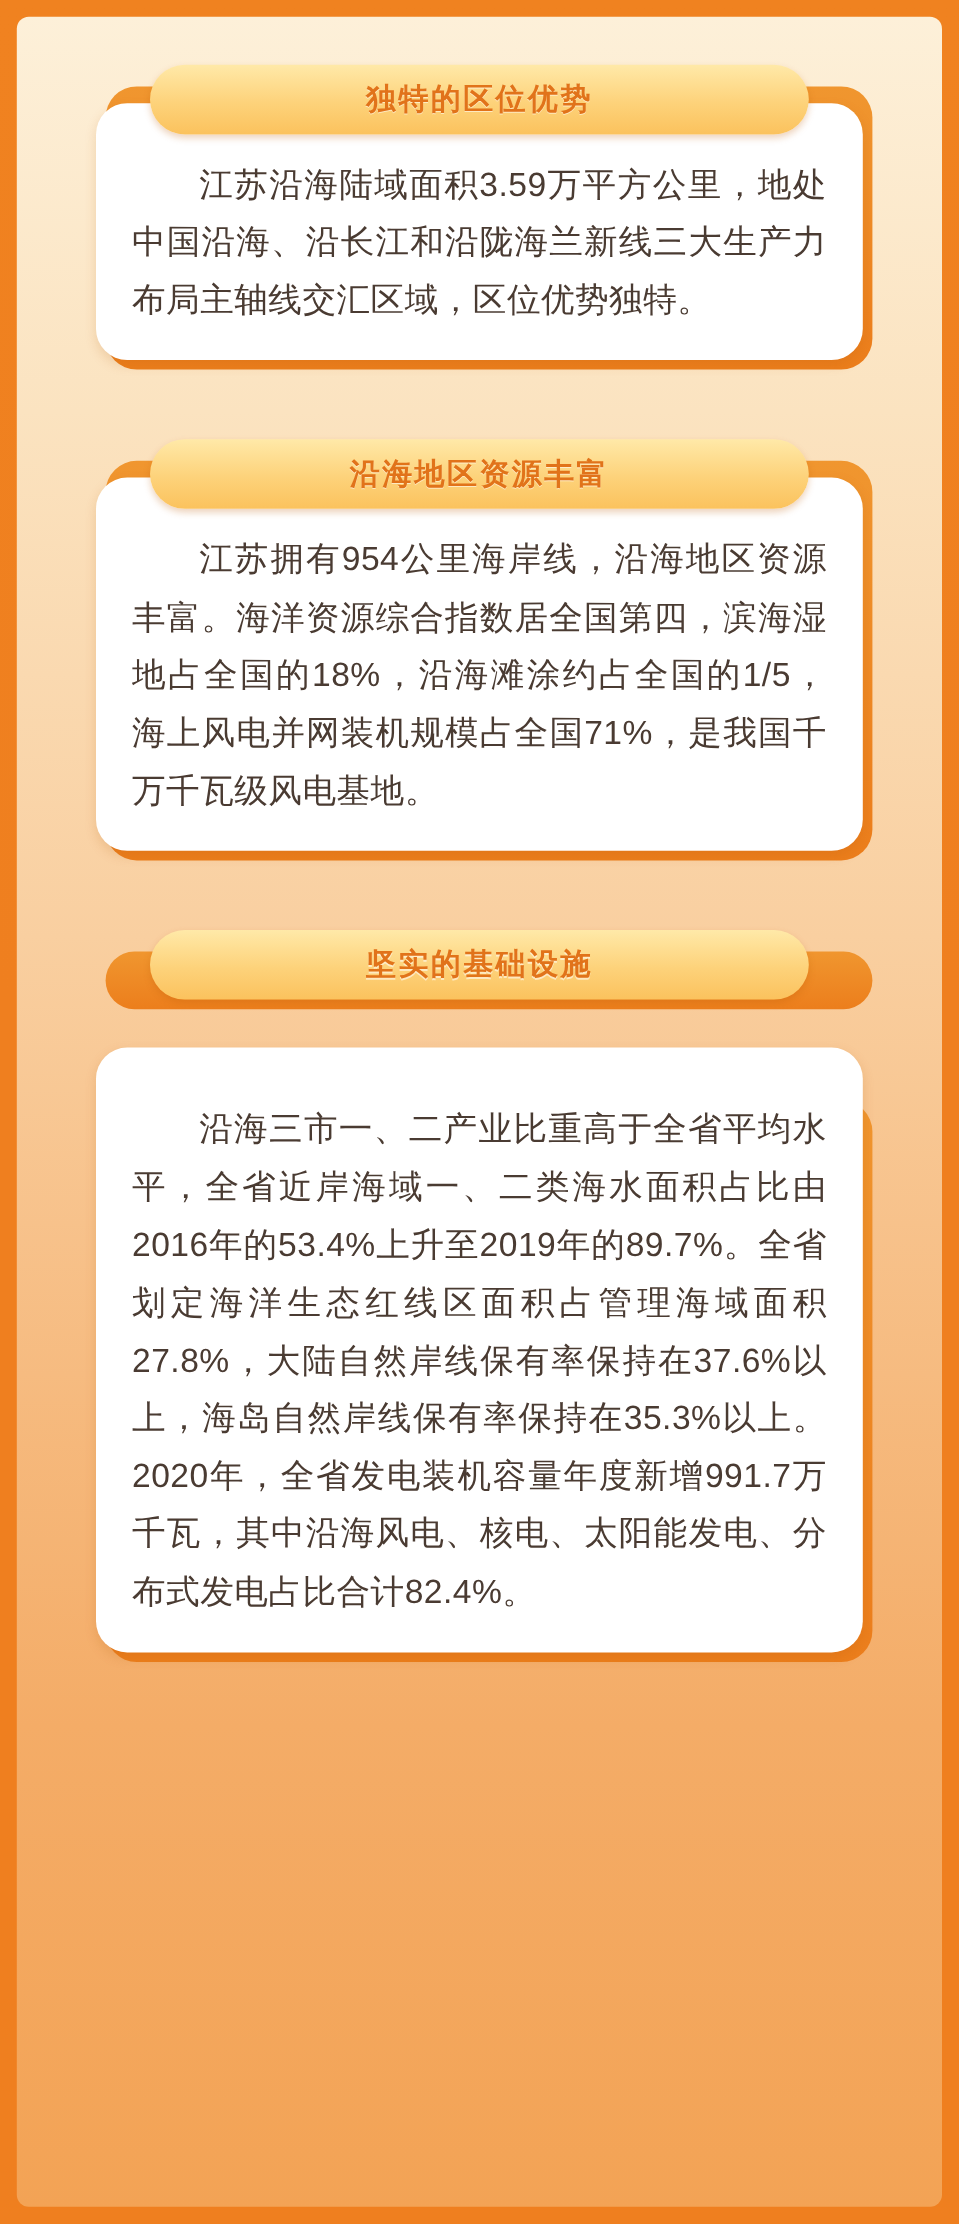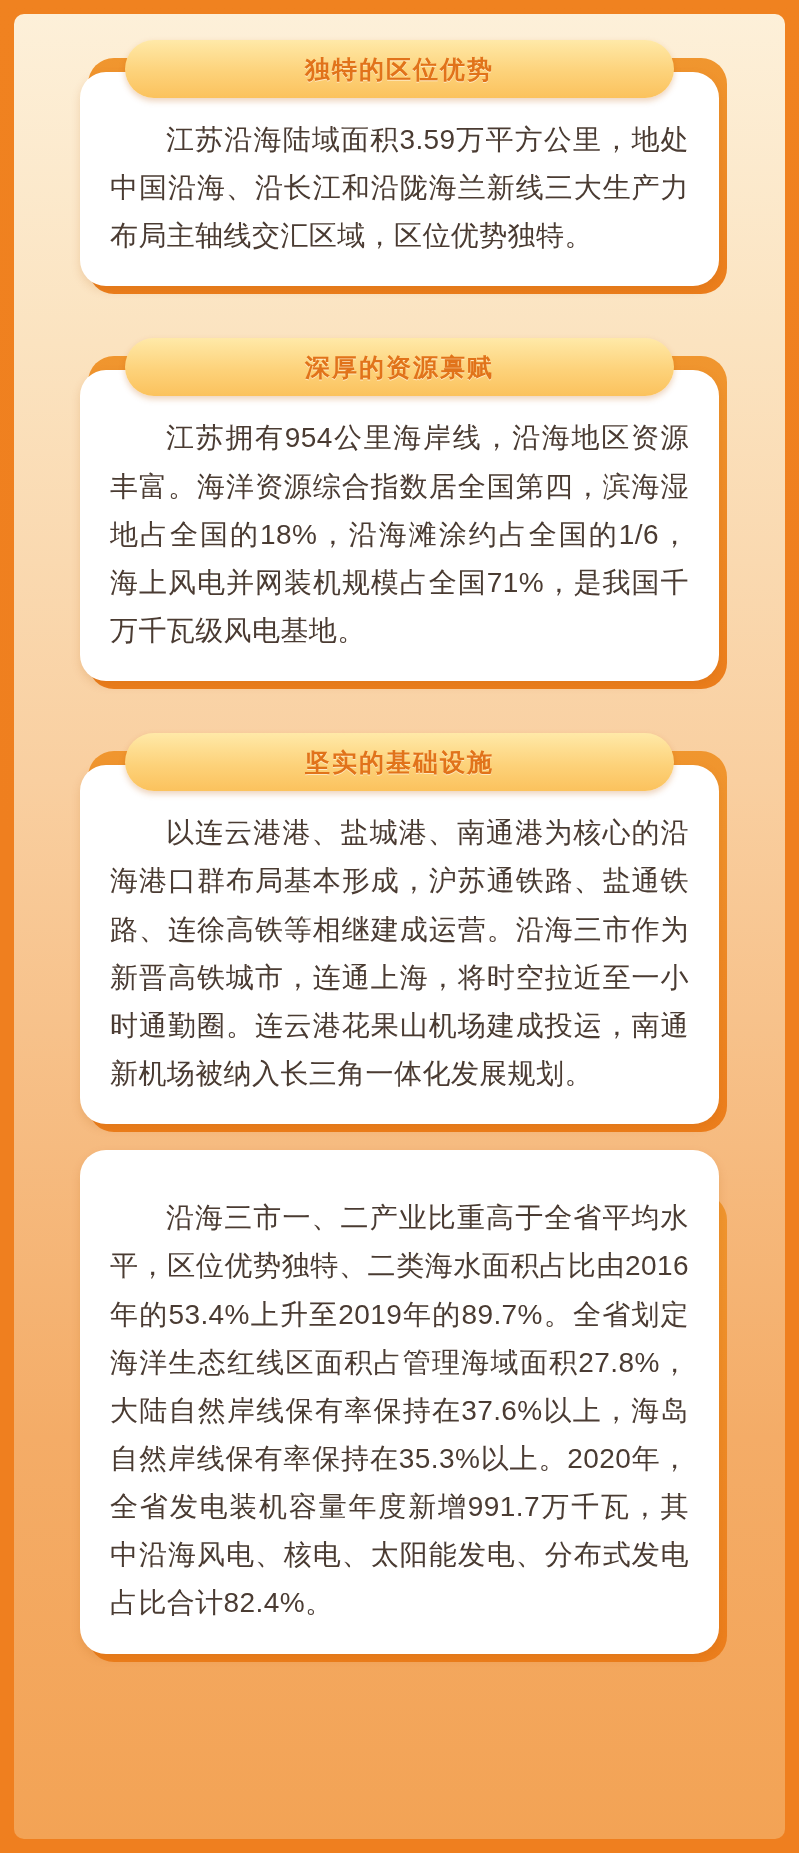--- a/index.html
+++ b/index.html
@@ -30,20 +30,21 @@
     background: linear-gradient(180deg, #fdf0d9 0%, #fbe3c0 18%, #f9cfa0 42%, #f6bb80 62%, #f4ac67 78%, #f3a355 100%);
     padding: 26px 66px 40px 66px;
     display: flex;
     flex-direction: column;
     gap: 52px;
   }
 
   .card {
     position: relative;
     width: 100%;
+    margin-top: 14px;
   }
   
   .card-plate {
     position: absolute;
     left: 8px;
     top: 18px;
     right: -8px;
     bottom: -8px;
     border-radius: 26px;
     background: linear-gradient(180deg, #f0962f 0%, #ec7e1c 100%);
@@ -100,38 +101,35 @@
         <span class="card-head-text">独特的区位优势</span>
       </div>
       <div class="card-body">
         <p>江苏沿海陆域面积3.59万平方公里，地处中国沿海、沿长江和沿陇海兰新线三大生产力布局主轴线交汇区域，区位优势独特。</p>
       </div>
     </div>
 
     <div class="card">
       <div class="card-plate"></div>
       <div class="card-head">
-        <span class="card-head-text">深厚的资源禀赋</span>
+        <span class="card-head-text">沿海地区资源丰富</span>
       </div>
       <div class="card-body">
-        <p>江苏拥有954公里海岸线，沿海地区资源丰富。海洋资源综合指数居全国第四，滨海湿地占全国的18%，沿海滩涂约占全国的1/6，海上风电并网装机规模占全国71%，是我国千万千瓦级风电基地。</p>
+        <p>江苏拥有954公里海岸线，沿海地区资源丰富。海洋资源综合指数居全国第四，滨海湿地占全国的18%，沿海滩涂约占全国的1/5，海上风电并网装机规模占全国71%，是我国千万千瓦级风电基地。</p>
       </div>
     </div>
 
     <div class="card">
       <div class="card-plate"></div>
       <div class="card-head">
         <span class="card-head-text">坚实的基础设施</span>
       </div>
-      <div class="card-body">
-        <p>以连云港港、盐城港、南通港为核心的沿海港口群布局基本形成，沪苏通铁路、盐通铁路、连徐高铁等相继建成运营。沿海三市作为新晋高铁城市，连通上海，将时空拉近至一小时通勤圈。连云港花果山机场建成投运，南通新机场被纳入长三角一体化发展规划。</p>
-      </div>
     </div>
 
     <div class="card">
       <div class="card-plate"></div>
       <div class="card-body">
-        <p>沿海三市一、二产业比重高于全省平均水平，区位优势独特、二类海水面积占比由2016年的53.4%上升至2019年的89.7%。全省划定海洋生态红线区面积占管理海域面积27.8%，大陆自然岸线保有率保持在37.6%以上，海岛自然岸线保有率保持在35.3%以上。2020年，全省发电装机容量年度新增991.7万千瓦，其中沿海风电、核电、太阳能发电、分布式发电占比合计82.4%。</p>
+        <p>沿海三市一、二产业比重高于全省平均水平，全省近岸海域一、二类海水面积占比由2016年的53.4%上升至2019年的89.7%。全省划定海洋生态红线区面积占管理海域面积27.8%，大陆自然岸线保有率保持在37.6%以上，海岛自然岸线保有率保持在35.3%以上。2020年，全省发电装机容量年度新增991.7万千瓦，其中沿海风电、核电、太阳能发电、分布式发电占比合计82.4%。</p>
       </div>
     </div>
 
   </div>
 </div>
 
 </body></html>

